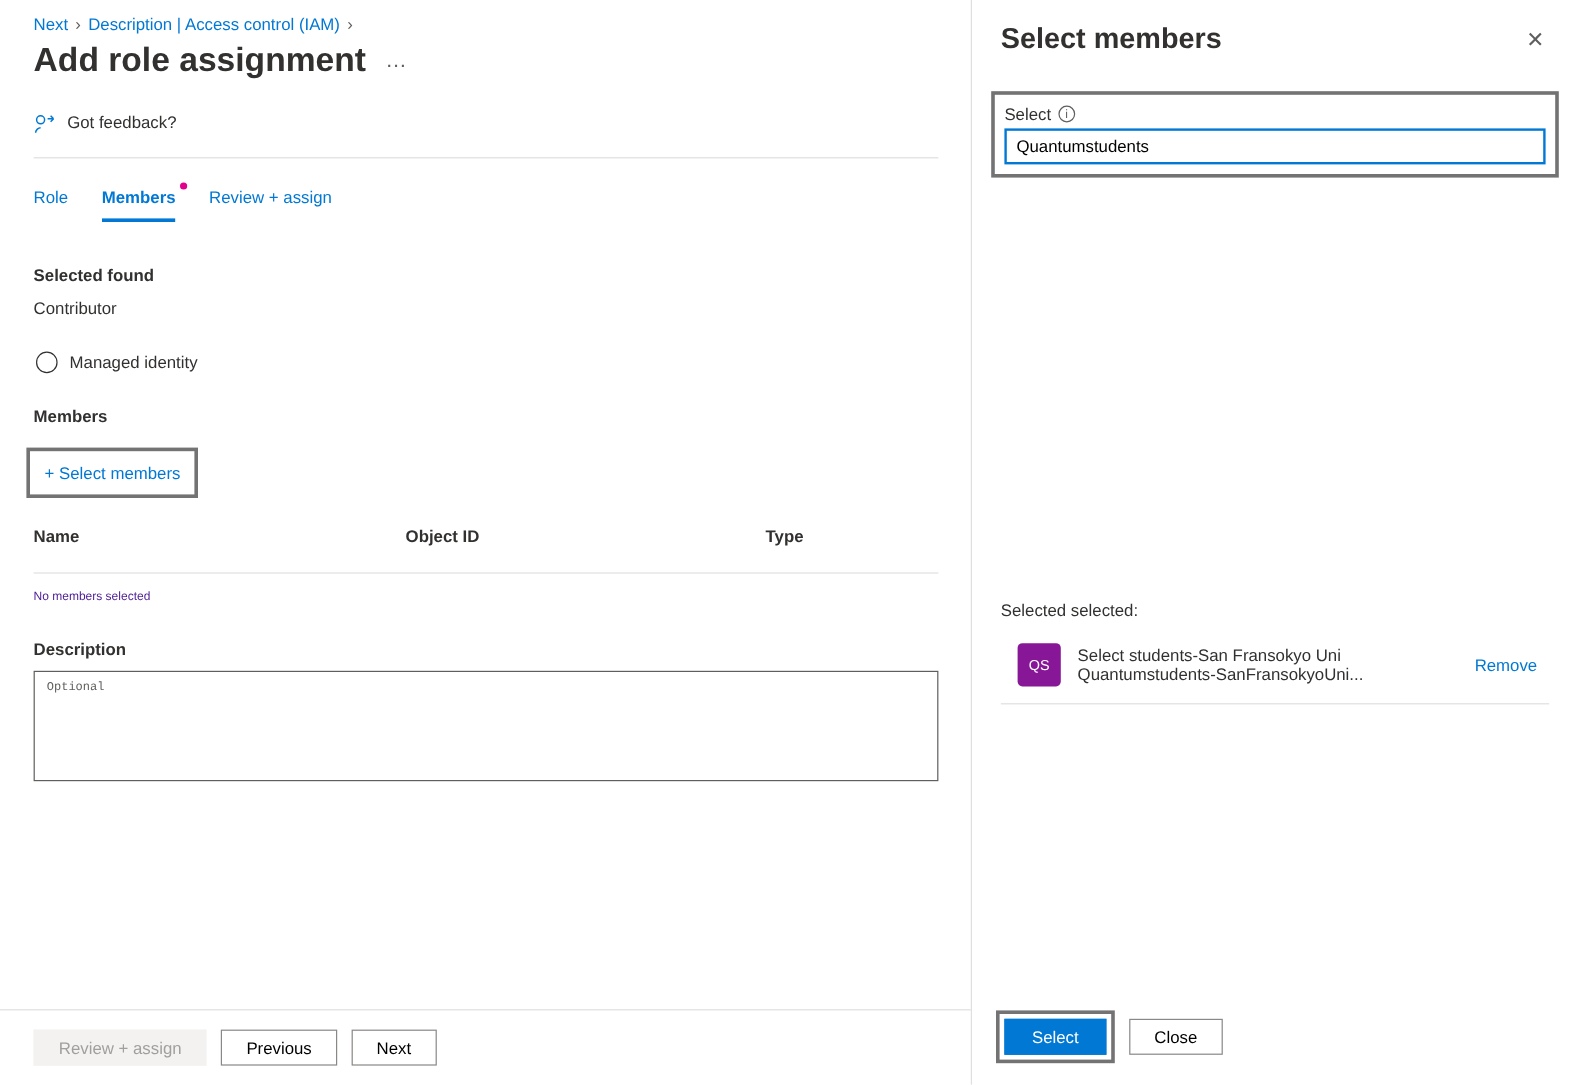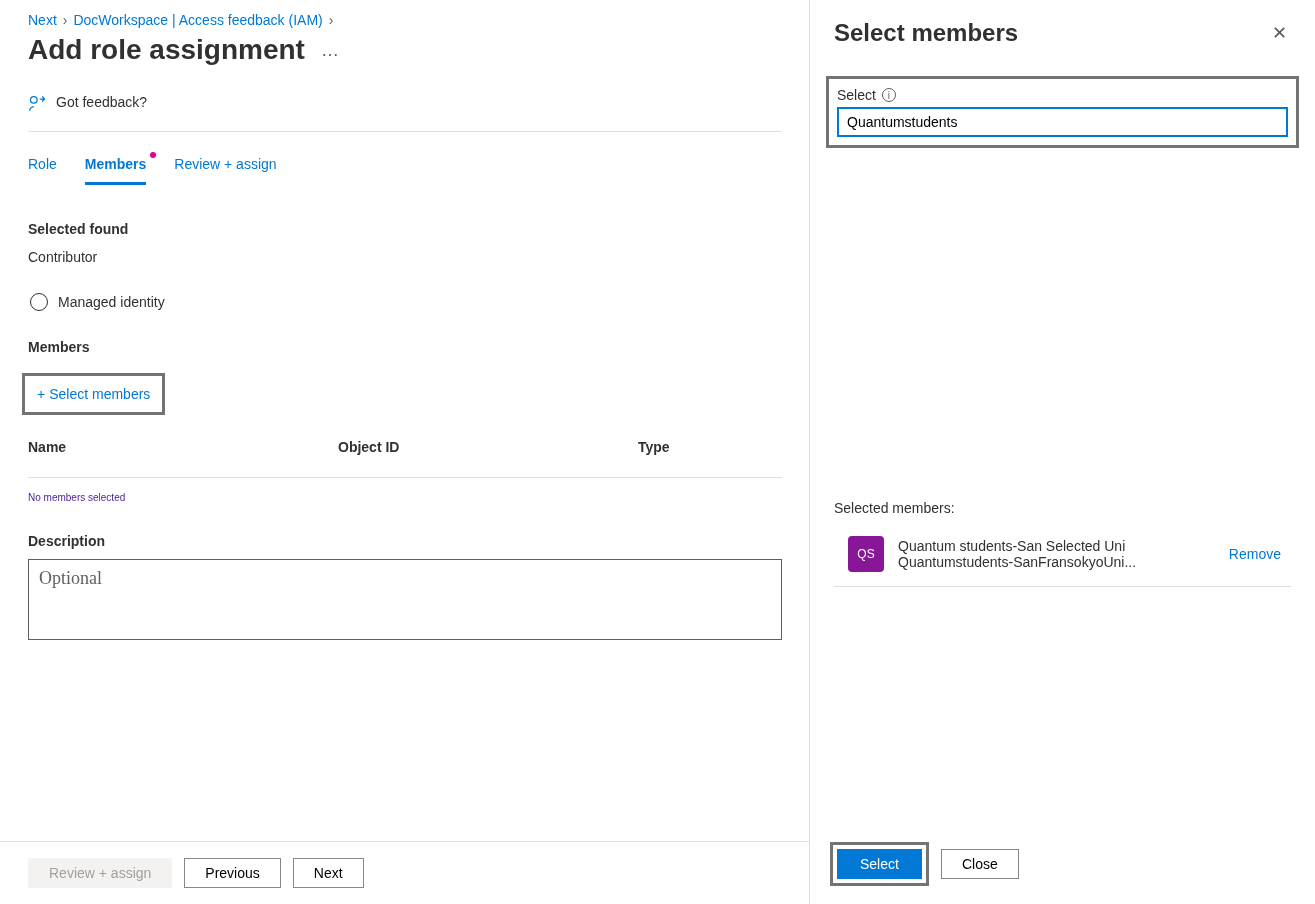--- a/index.html
+++ b/index.html
@@ -38,21 +38,21 @@
 
   .select-members-link { display: flex; align-items: center; gap: 4px; color: #0078d4; font-size: 14px; cursor: pointer; }
 
   .table-head { display: flex; margin-top: 24px; border-bottom: 1px solid #e1dfdd; padding-bottom: 22px; font-weight: 600; font-size: 14px; }
   .col-name { width: 310px; }
   .col-obj { width: 300px; }
   .col-type { flex: 1; }
   .table-empty { padding: 14px 0 30px 0; font-size: 10px; color: #4c1d95; }
 
   .desc-label { font-weight: 600; font-size: 14px; margin-bottom: 10px; }
-  textarea { width: 100%; height: 81px; border: 1px solid #605e5c; padding: 8px 10px; font-size: 18px; font-family: Liberation Serif, serif; resize: none; }
+  textarea { width: 100%; height: 92px; border: 1px solid #605e5c; padding: 8px 10px; font-size: 10px; font-family: Liberation Mono, monospace; resize: none; }
   textarea::placeholder { color: #605e5c; }
 
   .footer { position: absolute; bottom: 0; left: 0; right: 0; border-top: 1px solid #e1dfdd; padding: 16px 28px; display: flex; gap: 12px; background: #fff; }
   .btn { padding: 6px 20px; font-size: 14px; border: 1px solid #8a8886; background: #fff; cursor: pointer; }
   .btn.disabled { background: #f3f2f1; color: #a19f9d; border-color: #f3f2f1; cursor: default; }
 
   
   .panel { position: absolute; top: 0; right: 0; width: 506px; height: 100%; background: #fff; border-left: 1px solid #e1dfdd; padding: 18px 24px; }
   .panel-header { display: flex; justify-content: space-between; align-items: center; margin-bottom: 28px; }
   .panel-title { font-size: 24px; font-weight: 600; }
@@ -74,21 +74,21 @@
   .panel-footer { position: absolute; bottom: 18px; left: 24px; display: flex; gap: 12px; align-items: center; }
   .btn-primary { background: #0078d4; color: #fff; border: 1px solid #0078d4; padding: 6px 22px; font-size: 14px; cursor: pointer; }
 </style>
 </head>
 <body>
 
 <div class="main">
   <div class="breadcrumb">
     <a>Next</a>
     <span class="sep">›</span>
-    <a>DocWorkspace | Access feedback (IAM)</a>
+    <a>Description | Access control (IAM)</a>
     <span class="sep">›</span>
   </div>
 
   <div class="page-title-row">
     <div class="page-title">Add role assignment</div>
     <div class="ellipsis">…</div>
   </div>
 
   <div class="feedback-row">
     <span class="feedback-icon">
@@ -149,25 +149,25 @@
 
   <div class="hl-red hl-panel-top">
     <div class="select-label">
       <span>Select</span>
       <span class="info-icon">i</span>
     </div>
     <input class="search-input" value="Quantumstudents" style="">
   </div>
 
   <div class="selected-section">
-    <div class="selected-title">Selected members:</div>
+    <div class="selected-title">Selected selected:</div>
     <div class="member-row">
       <div class="avatar">QS</div>
       <div class="member-text">
-        <div class="member-line">Quantum students-San Selected Uni</div>
+        <div class="member-line">Select students-San Fransokyo Uni</div>
         <div class="member-line">Quantumstudents-SanFransokyoUni...</div>
       </div>
       <span class="remove-link">Remove</span>
     </div>
   </div>
 
   <div class="panel-footer">
     <span class="hl-red hl-panel-bottom">
       <button class="btn-primary">Select</button>
     </span>

